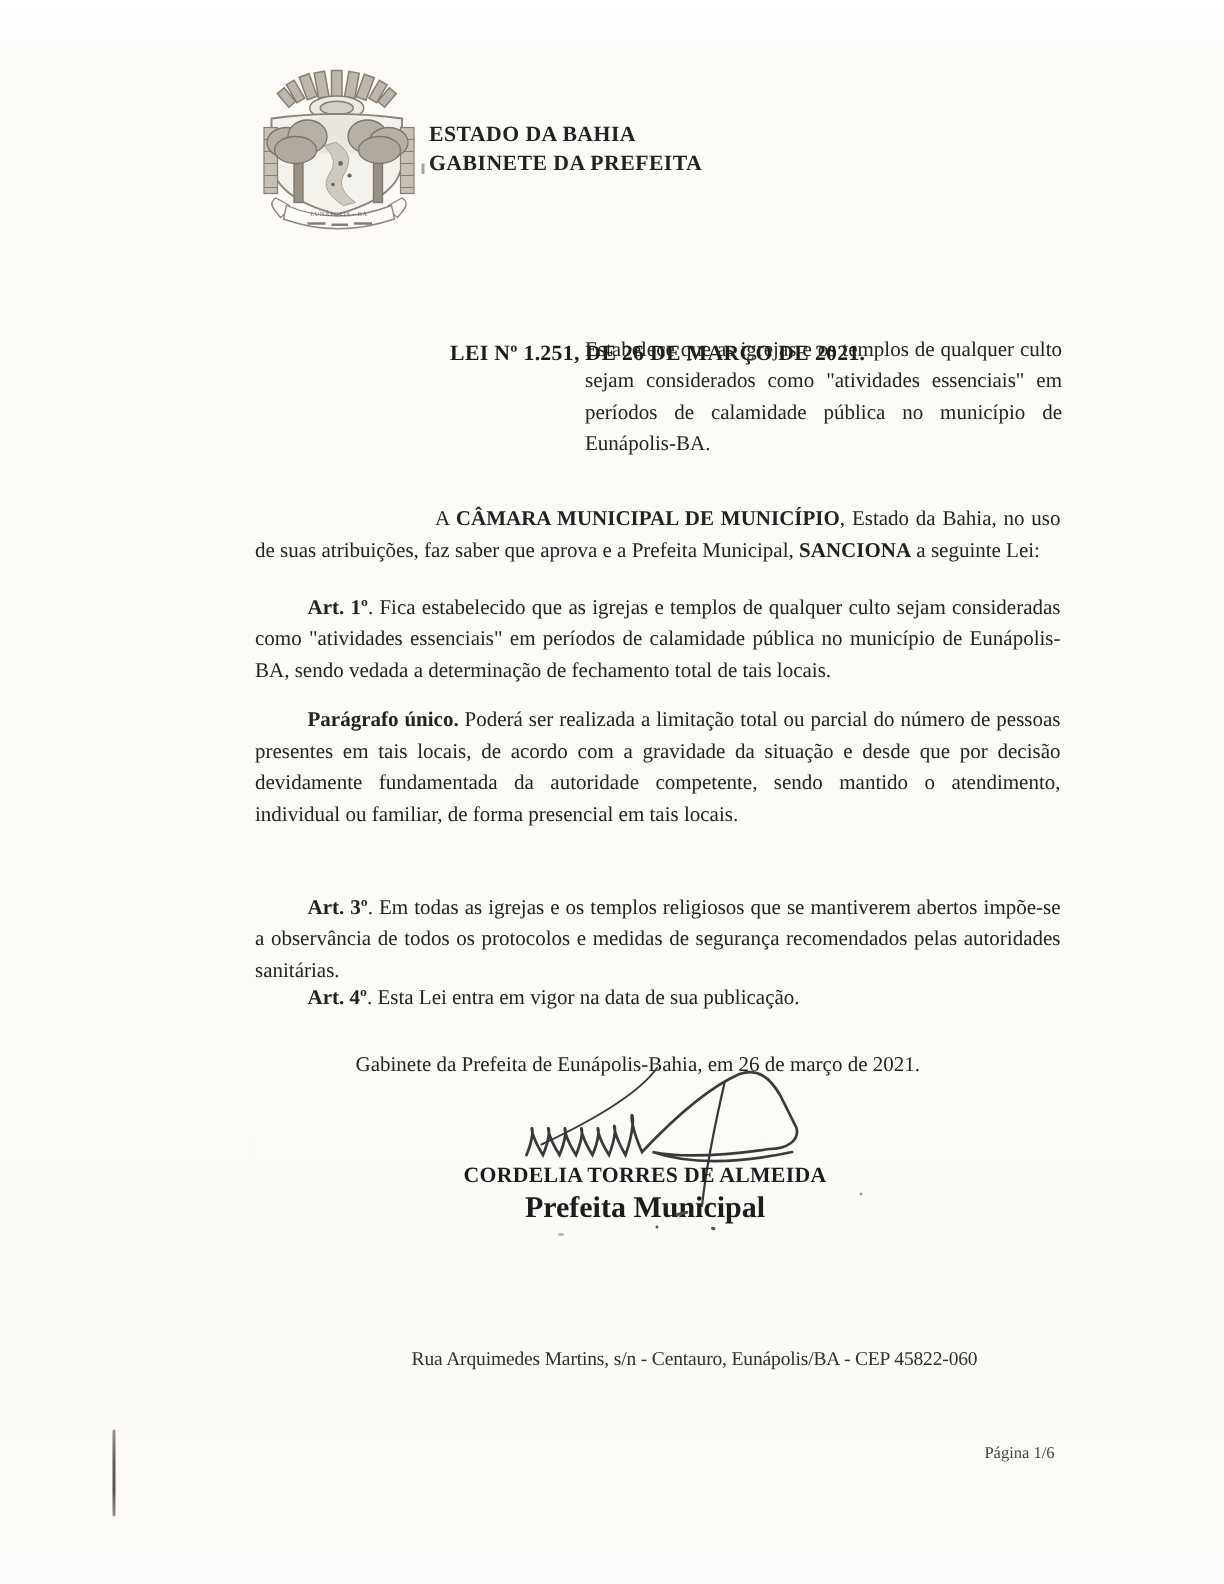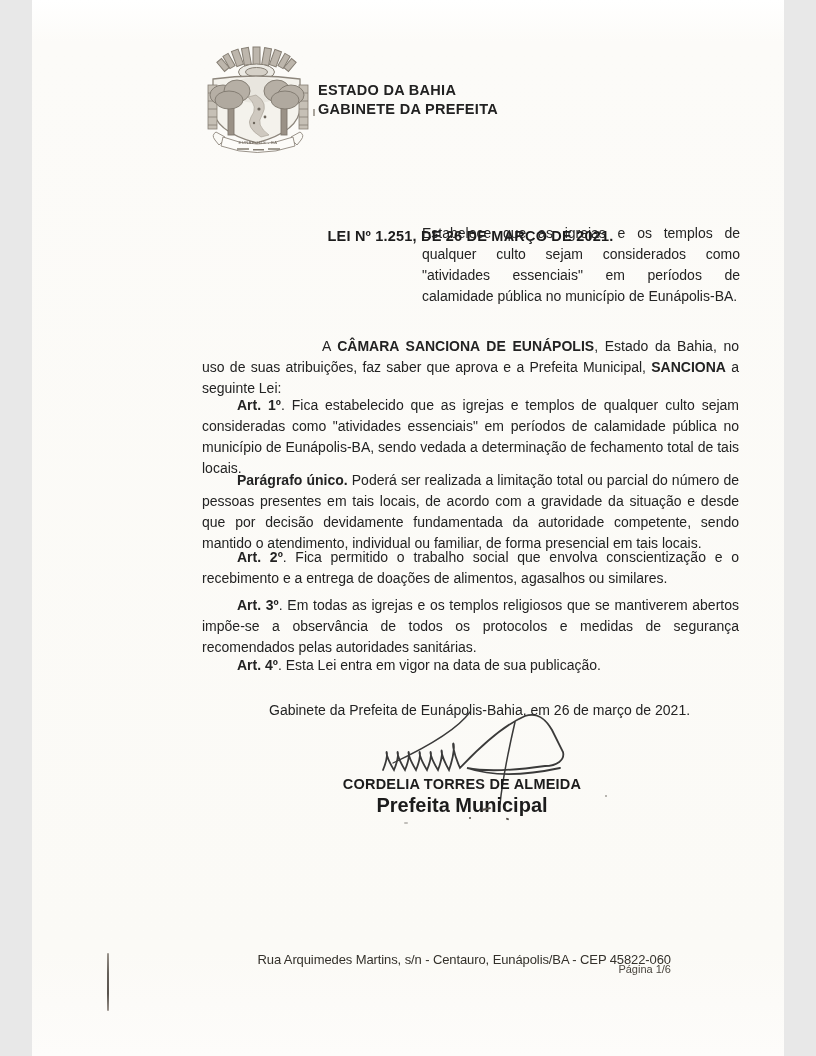--- a/index.html
+++ b/index.html
@@ -1,22 +1,22 @@
 <!DOCTYPE html>
 <html lang="pt-BR"><head>
 <meta charset="utf-8">
 <style>
   html,body{margin:0;padding:0;background:#e8e8e8;}
   .page{
     position:relative;
-    width:752px;height:1056px;
+    width:816px;height:1056px;
     margin:0 auto;
     background:linear-gradient(180deg,#ffffff 0%,#fcfbf8 4%,#fbfaf6 90%,#fdfcfa 100%);
     overflow:hidden;
-    font-family:Liberation Sans, sans-serif;
+    font-family:Liberation Serif, serif;
     color:#1e1e1e;
   }
   
   .emblem{position:absolute;left:167px;top:45px;width:118px;height:116px;filter:blur(.4px);}
   .org{
     position:absolute;left:286px;top:81px;
     font-size:14.5px;font-weight:bold;line-height:18.5px;letter-spacing:.3px;
     color:#222;
   }
   
@@ -59,21 +59,21 @@
   .mark-dot3{left:573px;top:795px;width:2px;height:2px;border-radius:50%;opacity:.55;}
   .mark-speck{left:372px;top:822px;width:4px;height:1.5px;opacity:.35;}
   .edge-line{
     position:absolute;left:75px;top:953px;width:2px;height:58px;
     background:linear-gradient(180deg,#8a827a 0%,#4b453e 35%,#3c362f 70%,#8a827a 100%);
     border-radius:1px;opacity:.85;
   }
   .emblem-tick{position:absolute;left:281px;top:109px;width:1.5px;height:7px;background:#a9a49c;}
   
   .footer-address{
-    position:absolute;right:113px;top:952px;width:480px;text-align:right;
+    position:absolute;right:113px;top:898px;width:480px;text-align:center;
     font-size:13px;letter-spacing:-.1px;color:#33302a;
   }
   .footer-page{
     position:absolute;right:113px;top:963px;width:200px;text-align:right;
     font-size:11px;color:#4a463f;
   }
 </style>
 </head>
 <body>
 
@@ -137,27 +137,26 @@
 
   <div class="org">
     <div>ESTADO DA BAHIA</div>
     <div>GABINETE DA PREFEITA</div>
   </div>
 
   <div class="law-title">LEI Nº 1.251, DE 26 DE MARÇO DE 2021.</div>
 
   <div class="ementa">Estabelece que as igrejas e os templos de qualquer culto sejam considerados como "atividades essenciais" em períodos de calamidade pública no município de Eunápolis-BA.</div>
 
-  <p class="para preamble"><span>A </span><span class="lead">CÂMARA SANCIONA DE EUNÁPOLIS</span><span>, Estado da Bahia, no uso de suas atribuições, faz saber que aprova e a Prefeita Municipal, </span><span class="lead">SANCIONA</span><span> a seguinte Lei:</span></p>
+  <p class="para preamble"><span>A </span><span class="lead">CÂMARA MUNICIPAL DE MUNICÍPIO</span><span>, Estado da Bahia, no uso de suas atribuições, faz saber que aprova e a Prefeita Municipal, </span><span class="lead">SANCIONA</span><span> a seguinte Lei:</span></p>
 
   <p class="para art1"><span class="lead">Art. 1º</span><span>. Fica estabelecido que as igrejas e templos de qualquer culto sejam consideradas como "atividades essenciais" em períodos de calamidade pública no município de Eunápolis-BA, sendo vedada a determinação de fechamento total de tais locais.</span></p>
 
   <p class="para punico"><span class="lead">Parágrafo único.</span><span> Poderá ser realizada a limitação total ou parcial do número de pessoas presentes em tais locais, de acordo com a gravidade da situação e desde que por decisão devidamente fundamentada da autoridade competente, sendo mantido o atendimento, individual ou familiar, de forma presencial em tais locais.</span></p>
 
-  <p class="para art2"><span class="lead">Art. 2º</span><span>. Fica permitido o trabalho social que envolva conscientização e o recebimento e a entrega de doações de alimentos, agasalhos ou similares.</span></p>
 
   <p class="para art3"><span class="lead">Art. 3º</span><span>. Em todas as igrejas e os templos religiosos que se mantiverem abertos impõe-se a observância de todos os protocolos e medidas de segurança recomendados pelas autoridades sanitárias.</span></p>
 
   <p class="para art4"><span class="lead">Art. 4º</span><span>. Esta Lei entra em vigor na data de sua publicação.</span></p>
 
   <p class="para closing">Gabinete da Prefeita de Eunápolis-Bahia, em 26 de março de 2021.</p>
 
   <svg class="sig-svg" viewBox="0 0 225 112" aria-hidden="true">
     <g fill="none" stroke="#2a2a2a" stroke-width="1.8" stroke-linecap="round" opacity=".92">
       <path d="M103 4 C 90 22, 58 40, 26 55" stroke-width="1.3"></path>

